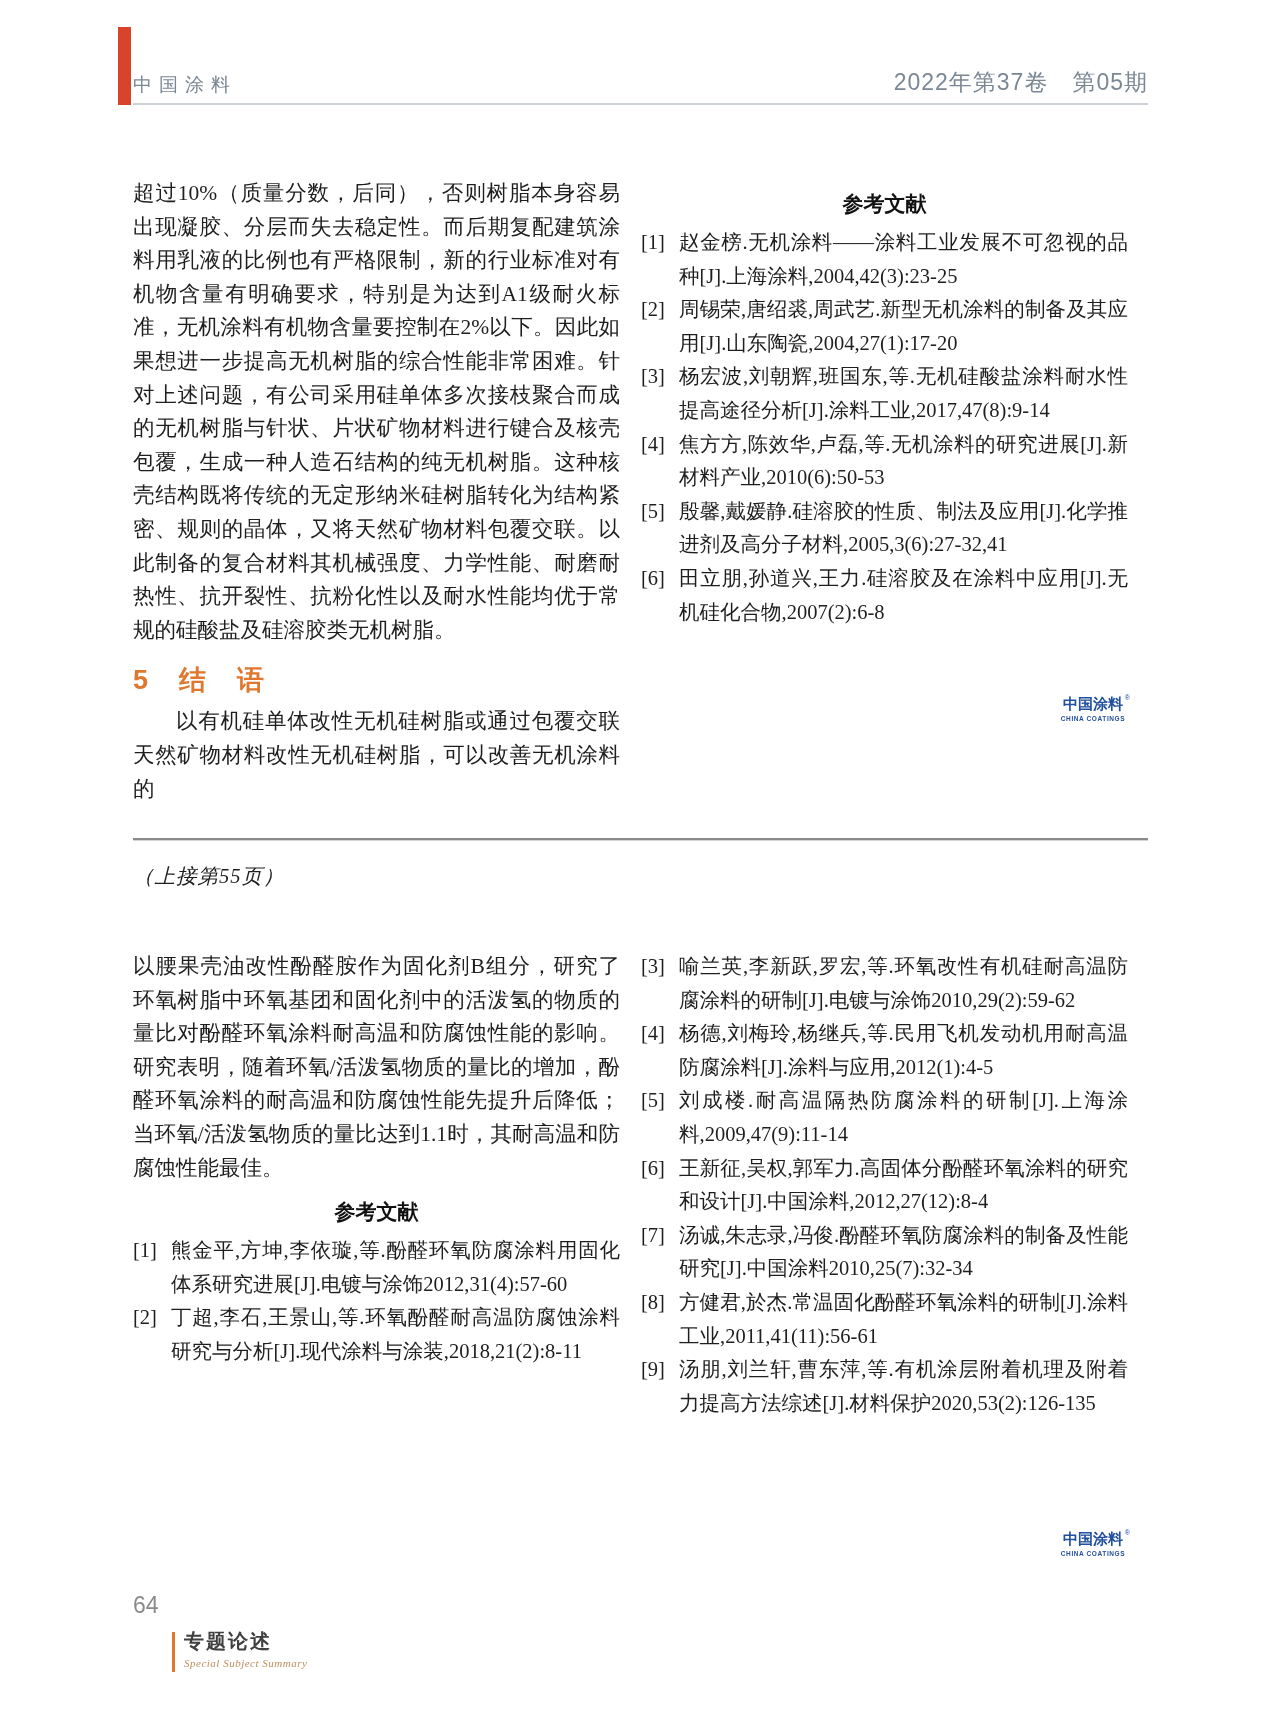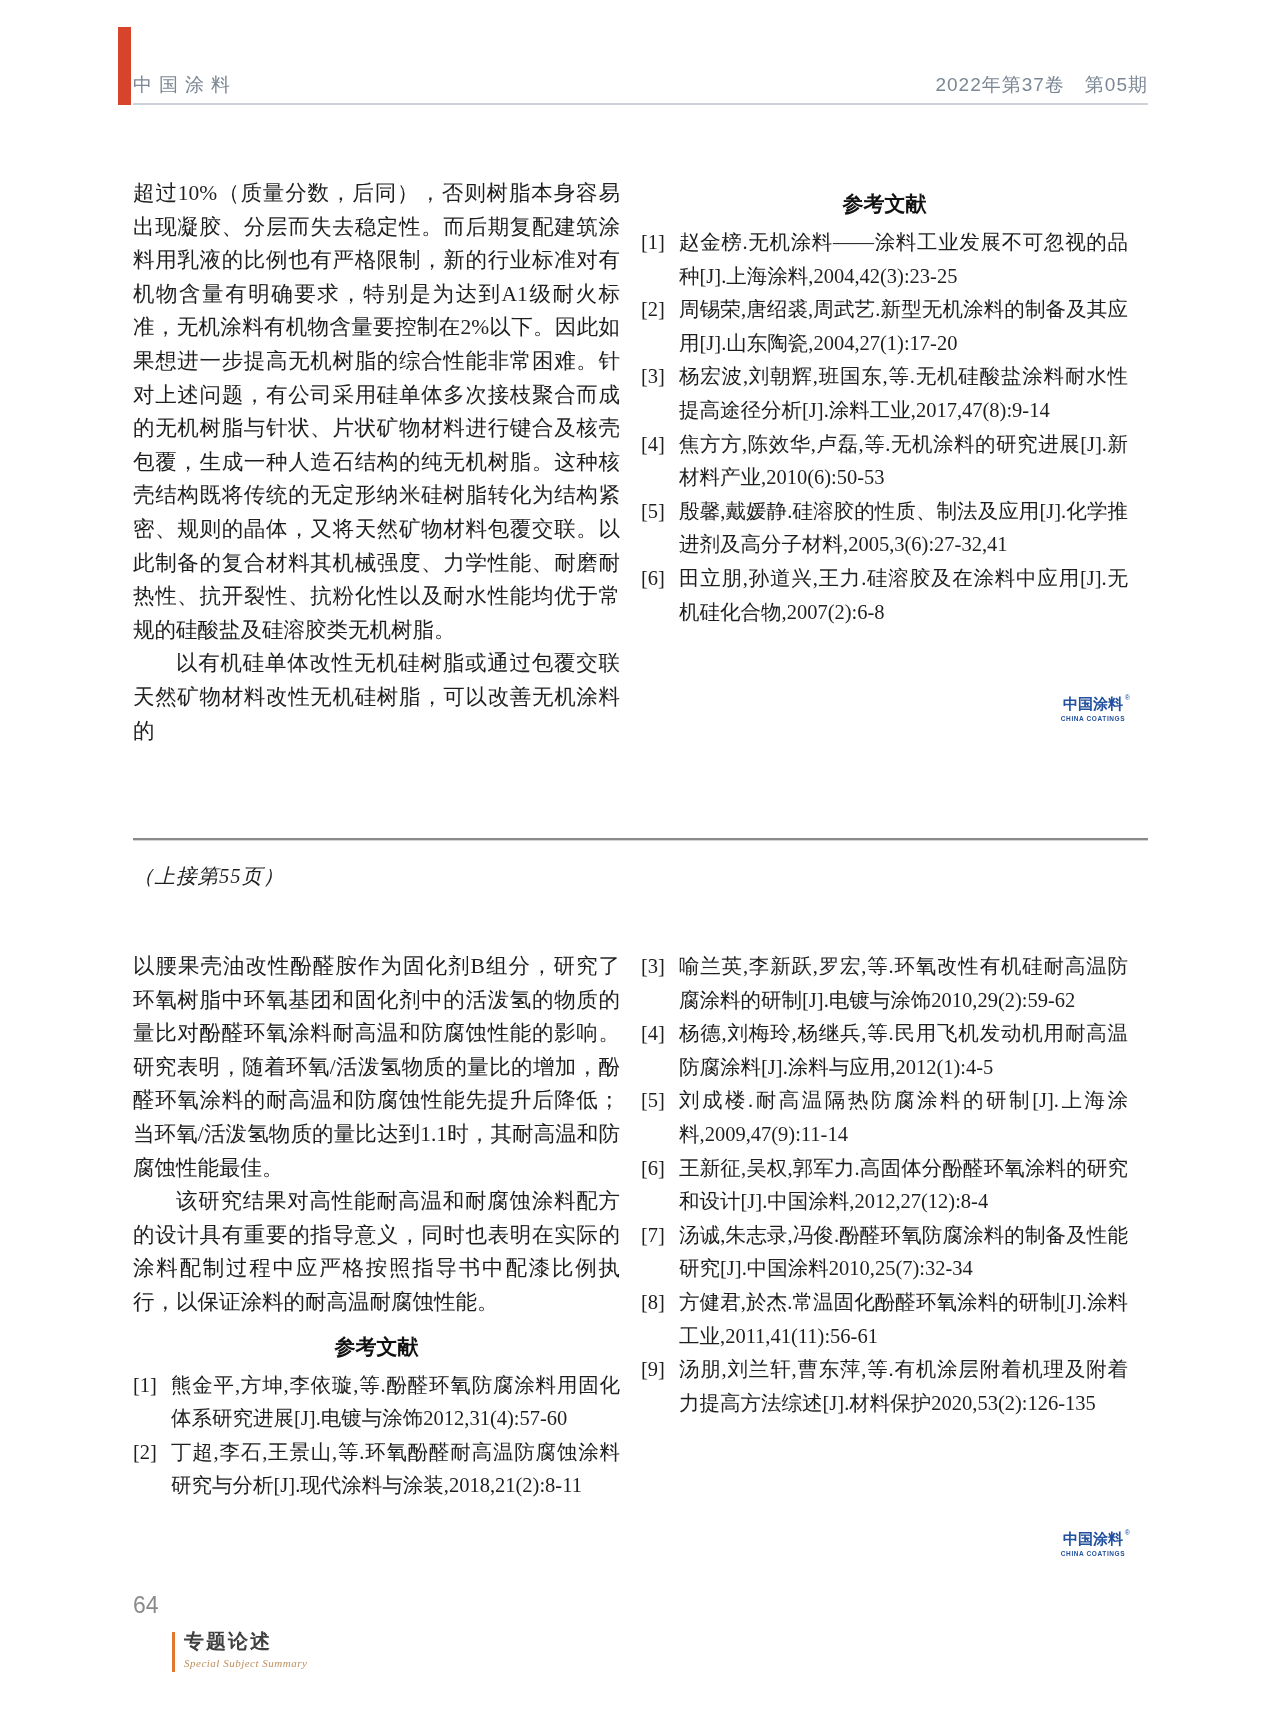--- a/index.html
+++ b/index.html
@@ -17,21 +17,21 @@
   }
   .page-header{
     position:absolute;left:133px;top:68px;width:1015px;height:30px;
     display:flex;justify-content:space-between;align-items:flex-end;
     padding-bottom:5px;border-bottom:2px solid #ccd2d8;
   }
   .journal-name{
     font-size:19px;color:#7b8794;letter-spacing:7px;
   }
   .issue-info{
-    font-size:19px;color:#7b8794;
+    font-size:23px;color:#7b8794;
     font-family:"Liberation Sans","DejaVu Sans",sans-serif;
     letter-spacing:1px;
   }
   .two-col{position:absolute;left:133px;width:1015px;display:flex;gap:21px;}
   .art1{top:177px;}
   .art2{top:950px;}
   .col{width:487px;}
   .body-p{
     margin:0;font-size:21.5px;line-height:33.6px;
     text-align:justify;text-align-last:left;
@@ -97,20 +97,21 @@
   <div class="red-bar"></div>
 
   <div class="page-header">
     <span class="journal-name">中国涂料</span>
     <span class="issue-info">2022年第37卷　第05期</span>
   </div>
 
   <div class="two-col art1">
     <div class="col">
       <p class="body-p">超过10%（质量分数，后同），否则树脂本身容易出现凝胶、分层而失去稳定性。而后期复配建筑涂料用乳液的比例也有严格限制，新的行业标准对有机物含量有明确要求，特别是为达到A1级耐火标准，无机涂料有机物含量要控制在2%以下。因此如果想进一步提高无机树脂的综合性能非常困难。针对上述问题，有公司采用硅单体多次接枝聚合而成的无机树脂与针状、片状矿物材料进行键合及核壳包覆，生成一种人造石结构的纯无机树脂。这种核壳结构既将传统的无定形纳米硅树脂转化为结构紧密、规则的晶体，又将天然矿物材料包覆交联。以此制备的复合材料其机械强度、力学性能、耐磨耐热性、抗开裂性、抗粉化性以及耐水性能均优于常规的硅酸盐及硅溶胶类无机树脂。</p>
+      <div class="section-heading">5　结　语</div>
       <p class="body-p indent">以有机硅单体改性无机硅树脂或通过包覆交联天然矿物材料改性无机硅树脂，可以改善无机涂料的</p>
     </div>
     <div class="col">
       <div class="refs-title">参考文献</div>
 
       <div class="ref">
         <span class="ref-num">[1]</span>
         <span class="ref-text">赵金榜.无机涂料——涂料工业发展不可忽视的品种[J].上海涂料,2004,42(3):23-25</span>
       </div>
       <div class="ref">
@@ -141,21 +142,20 @@
     <div class="logo-sub">CHINA COATINGS</div>
   </div>
 
   <div class="divider"></div>
 
   <div class="continuation">（上接第55页）</div>
 
   <div class="two-col art2">
     <div class="col">
       <p class="body-p">以腰果壳油改性酚醛胺作为固化剂B组分，研究了环氧树脂中环氧基团和固化剂中的活泼氢的物质的量比对酚醛环氧涂料耐高温和防腐蚀性能的影响。研究表明，随着环氧/活泼氢物质的量比的增加，酚醛环氧涂料的耐高温和防腐蚀性能先提升后降低；当环氧/活泼氢物质的量比达到1.1时，其耐高温和防腐蚀性能最佳。</p>
-      <p class="body-p indent">该研究结果对高性能耐高温和耐腐蚀涂料配方的设计具有重要的指导意义，同时也表明在实际的涂料配制过程中应严格按照指导书中配漆比例执行，以保证涂料的耐高温耐腐蚀性能。</p>
       <div class="refs-title">参考文献</div>
 
       <div class="ref">
         <span class="ref-num">[1]</span>
         <span class="ref-text">熊金平,方坤,李依璇,等.酚醛环氧防腐涂料用固化体系研究进展[J].电镀与涂饰2012,31(4):57-60</span>
       </div>
       <div class="ref">
         <span class="ref-num">[2]</span>
         <span class="ref-text">丁超,李石,王景山,等.环氧酚醛耐高温防腐蚀涂料研究与分析[J].现代涂料与涂装,2018,21(2):8-11</span>
       </div>

